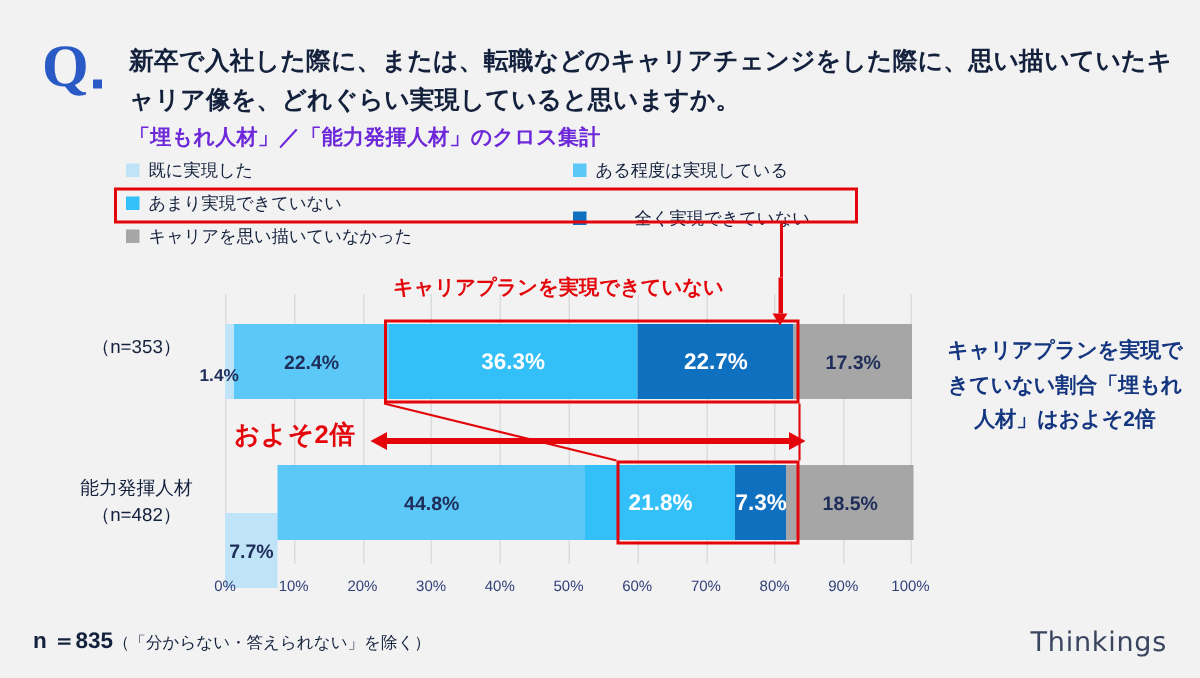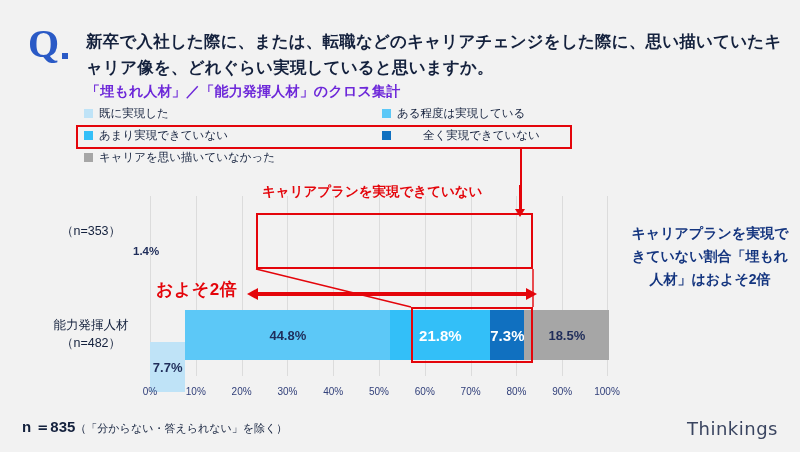--- a/index.html
+++ b/index.html
@@ -36,21 +36,21 @@
   }
 
   
   .legend{position:absolute;left:84px;top:106px;width:480px;height:62px;}
   .lg-item{position:absolute;display:flex;align-items:center;gap:6px;
            font-size:11.5px;color:#14213d;white-space:nowrap;}
   .sw{width:9px;height:9px;display:inline-block;flex:0 0 auto;}
   .lg-0{left:0px;  top:0px;}
   .lg-1{left:298px;top:0px;}
   .lg-2{left:0px;  top:22px;}
-  .lg-3{left:298px;top:22px;gap:32px;}
+  .lg-3{left:298px;top:32px;gap:32px;}
   .lg-4{left:0px;  top:44px;}
   .legend-box{
     position:absolute;left:76px;top:125px;width:496px;height:24px;
     border:2.4px solid #e4050b;box-sizing:border-box;
   }
   .legend-stem{
     position:absolute;left:520px;top:149px;width:2.4px;height:36px;
     background:#e4050b;
   }
 
@@ -181,20 +181,27 @@
   </div>
 
   <div class="rowlab r0">
     <div>（n=353）</div>
   </div>
   <div class="rowlab r1">
     <div>能力発揮人材</div>
     <div>（n=482）</div>
   </div>
 
+  <div class="bar b0">
+    <div class="seg small" style="flex: 0 0 1.4%; background: rgb(191, 227, 247);"></div>
+    <div class="seg" style="flex: 0 0 22.4%; background: rgb(92, 200, 247);">22.4%</div>
+    <div class="seg inlab" style="flex: 0 0 36.3%; background: rgb(51, 191, 248);">36.3%</div>
+    <div class="seg inlab" style="flex: 0 0 22.7%; background: rgb(16, 112, 192);">22.7%</div>
+    <div class="seg" style="flex: 0 0 17.3%; background: rgb(166, 166, 166);">17.3%</div>
+  </div>
   <div class="outlab" style="left:133px;top:245px;">1.4%</div>
 
   <div class="bar b1">
     <div class="seg" style="flex: 0 0 7.7%; background: rgb(191, 227, 247); margin-top: 32px;">7.7%</div>
     <div class="seg" style="flex: 0 0 44.8%; background: rgb(92, 200, 247);">44.8%</div>
     <div class="seg inlab" style="flex: 0 0 21.8%; background: rgb(51, 191, 248);">21.8%</div>
     <div class="seg inlab" style="flex: 0 0 7.3%; background: rgb(16, 112, 192);">7.3%</div>
     <div class="seg" style="flex: 0 0 18.5%; background: rgb(166, 166, 166); text-align: right;">18.5%</div>
   </div>
 

